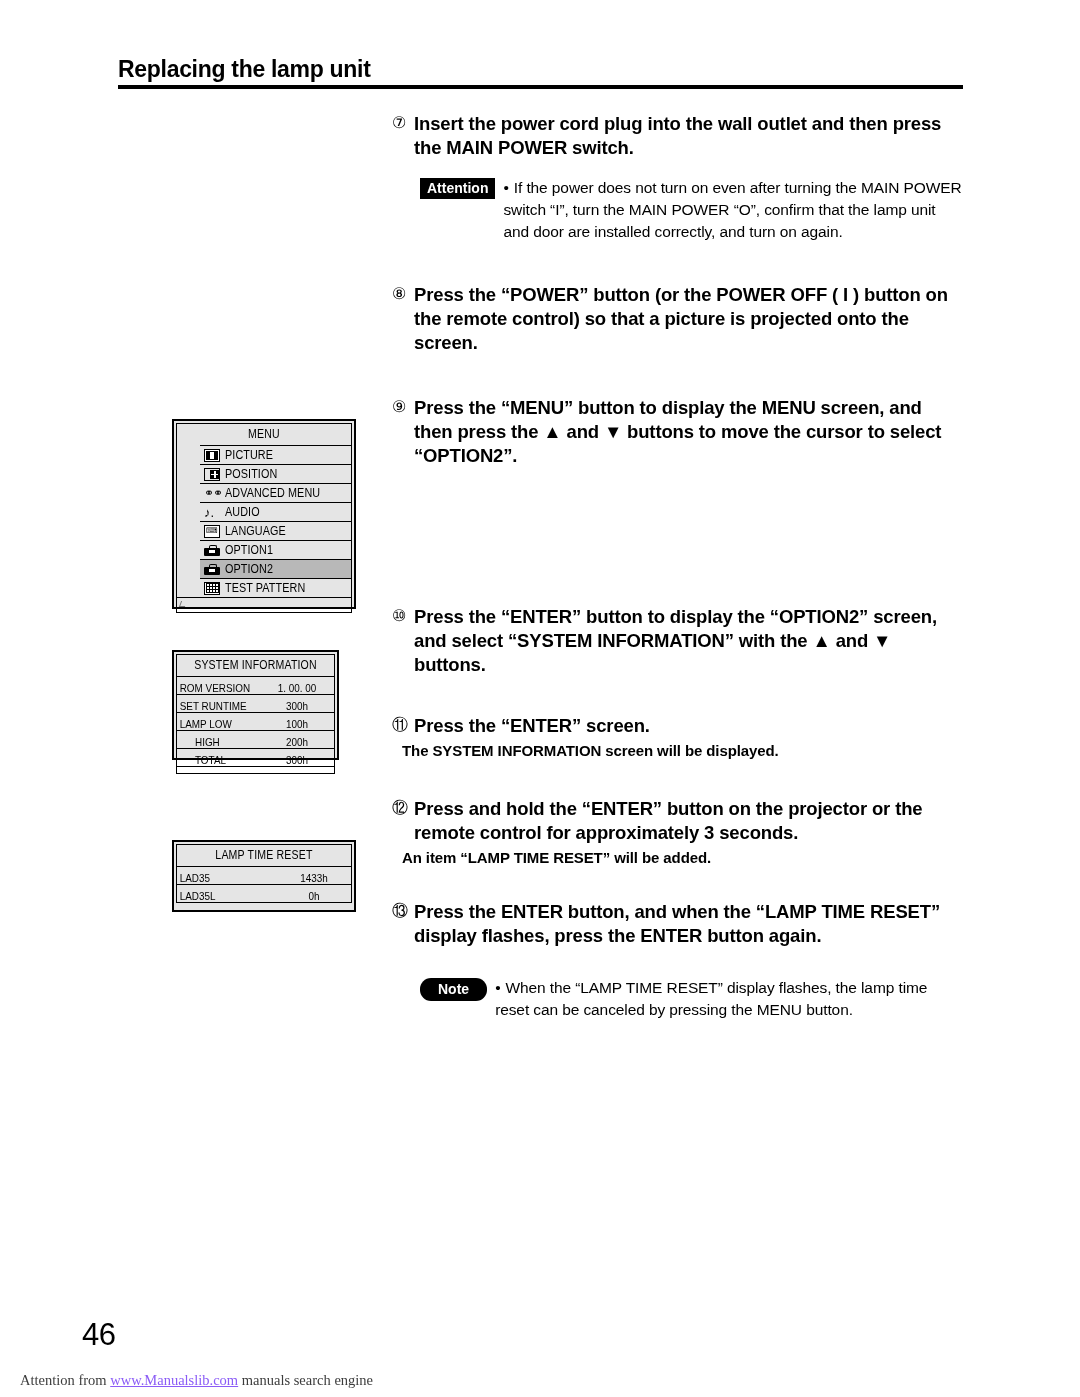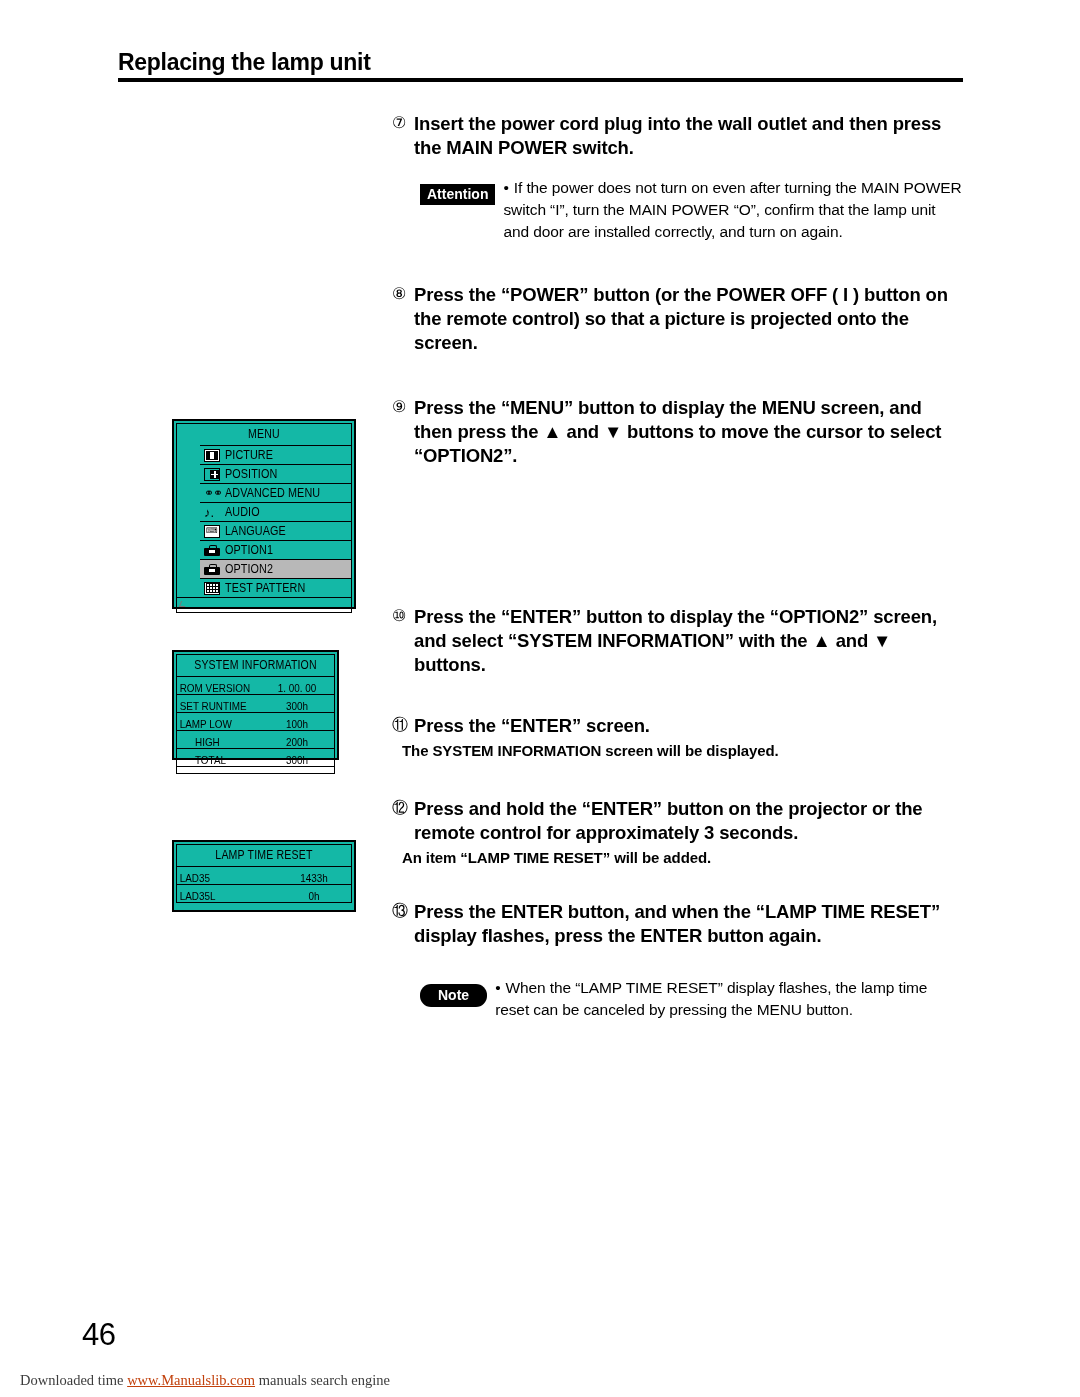--- a/index.html
+++ b/index.html
@@ -13,21 +13,21 @@
     position: relative;
     font-family: "Liberation Sans", sans-serif;
     color: #000000;
     overflow: hidden;
   }
 
   
   .page-header {
     position: absolute;
     left: 118px;
-    top: 50px;
+    top: 57px;
     width: 845px;
   }
   .page-header-title {
     font-size: 23px;
     font-weight: bold;
     letter-spacing: -0.3px;
     line-height: 1.1;
     padding-bottom: 3px;
   }
   .page-header-rule {
@@ -92,21 +92,21 @@
     margin-left: 28px;
   }
   .badge {
     flex: 0 0 auto;
     background: #000;
     color: #fff;
     font-size: 14px;
     font-weight: bold;
     padding: 2px 7px 3px 7px;
     line-height: 1.15;
-    margin-top: 7px;
+    margin-top: 1px;
   }
   .badge.rounded {
     border-radius: 11px;
     padding: 3px 18px 4px 18px;
     text-align: center;
   }
   .callout-text {
     flex: 1 1 auto;
     font-size: 15.5px;
     line-height: 1.42;
@@ -114,21 +114,21 @@
     letter-spacing: -0.1px;
   }
   .callout-bullet {
     float: left;
     margin-right: 5px;
   }
 
   
   .osd {
     position: absolute;
-    background: #14b8a6;
+    background: #e5e5e5;
     border: 2px solid #000;
     box-sizing: border-box;
     font-family: "Liberation Sans", sans-serif;
   }
   .osd-inner {
     border: 1px solid #000;
     margin: 2px;
     box-sizing: border-box;
   }
   .osd-title {
@@ -310,21 +310,21 @@
   .dl-footer {
     position: absolute;
     left: 20px;
     top: 1372px;
     font-family: "Liberation Serif", serif;
     font-size: 14.5px;
     color: #3c3c3c;
   }
   .dl-footer a,
   .dl-link {
-    color: #c2410c;
+    color: #8b5cf6;
     text-decoration: underline;
   }
 </style>
 </head>
 <body>
 
 <div class="page-header">
   <div class="page-header-title">Replacing the lamp unit</div>
   <div class="page-header-rule"></div>
 </div>
@@ -518,13 +518,13 @@
     <span class="badge rounded">Note</span>
     <span class="callout-text">
       <span class="callout-bullet">•</span><span>When the “LAMP TIME RESET” display flashes, the lamp time reset can be canceled by pressing the MENU button.</span>
     </span>
   </div>
 
 </div>
 
 <div class="page-number">46</div>
 
-<div class="dl-footer"><span>Downloaded time </span><span class="dl-link">www.Manualslib.com</span><span> manuals search engine</span></div>
+<div class="dl-footer"><span>Attention from </span><span class="dl-link">www.Manualslib.com</span><span> manuals search engine</span></div>
 
 </body></html>

